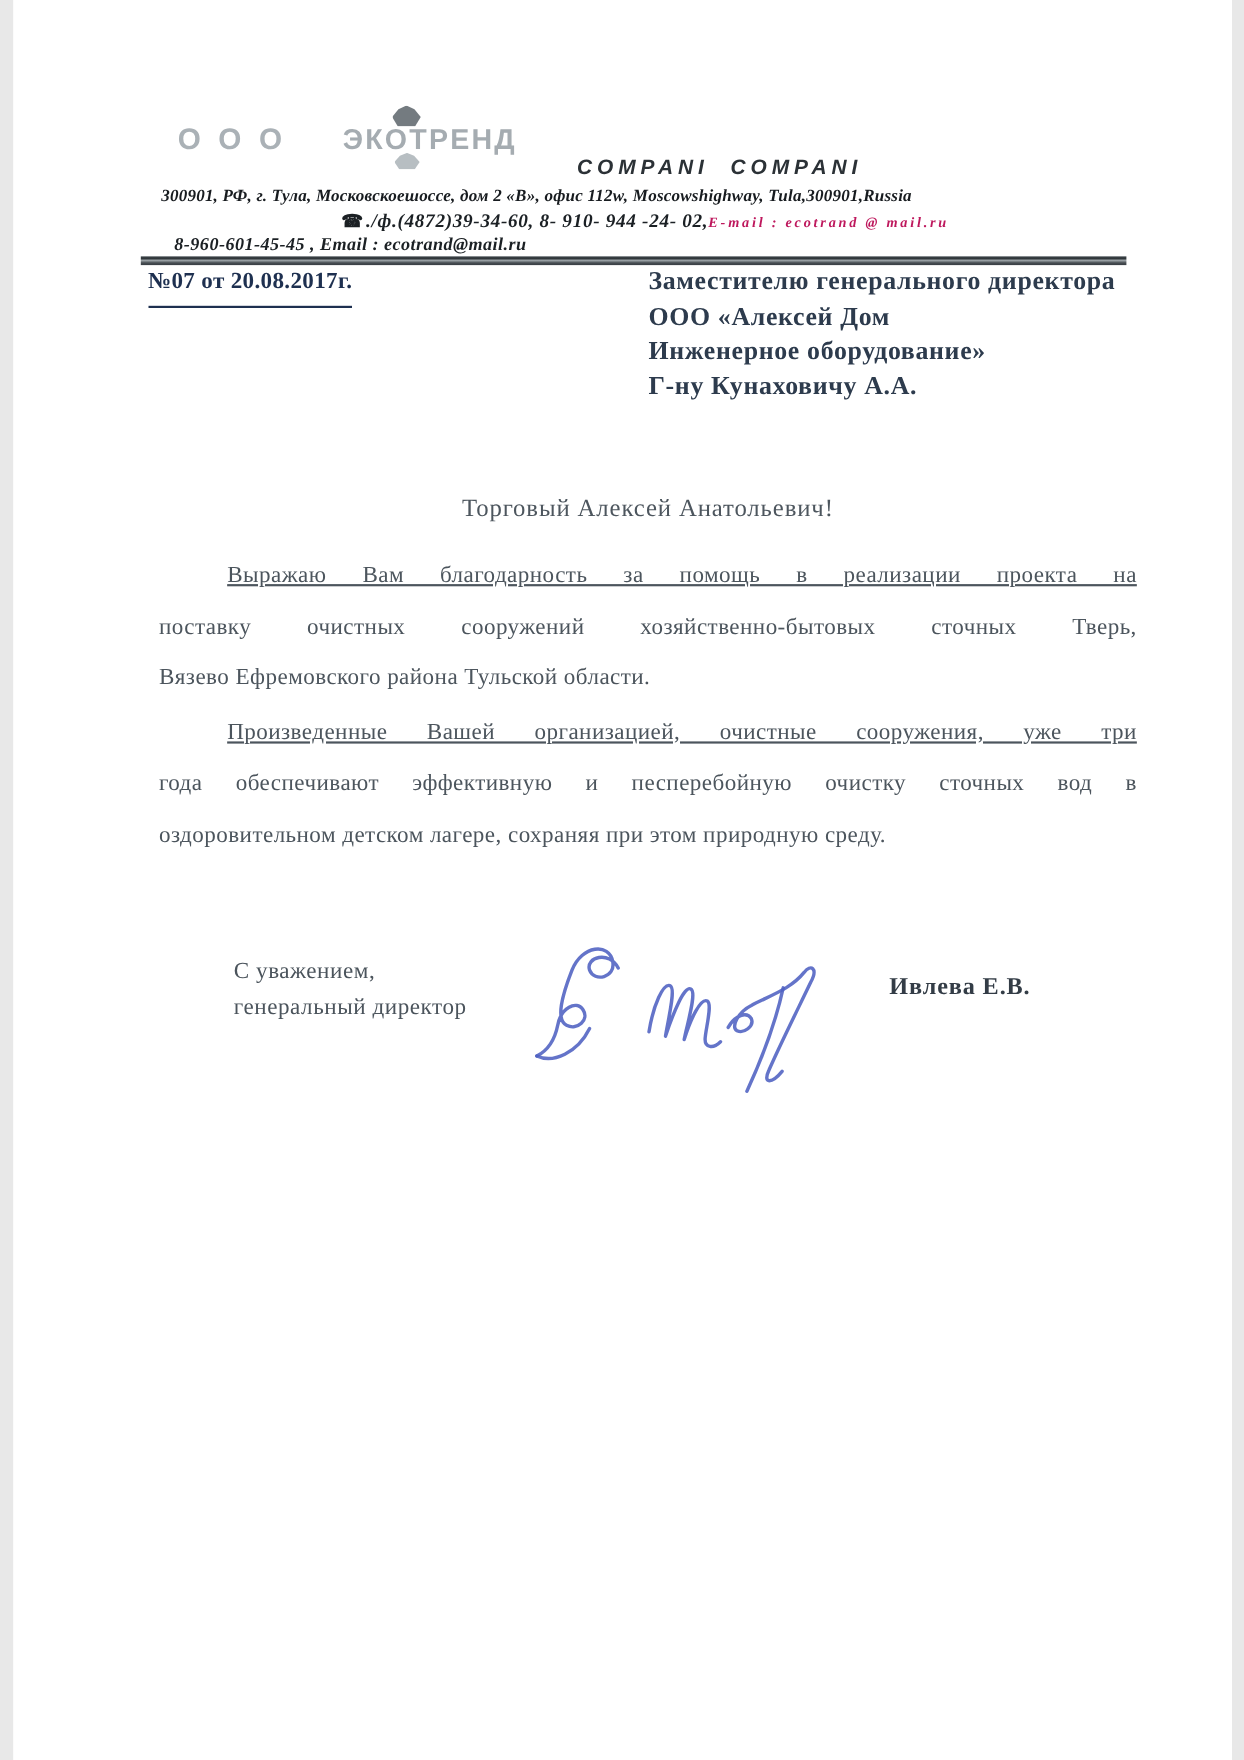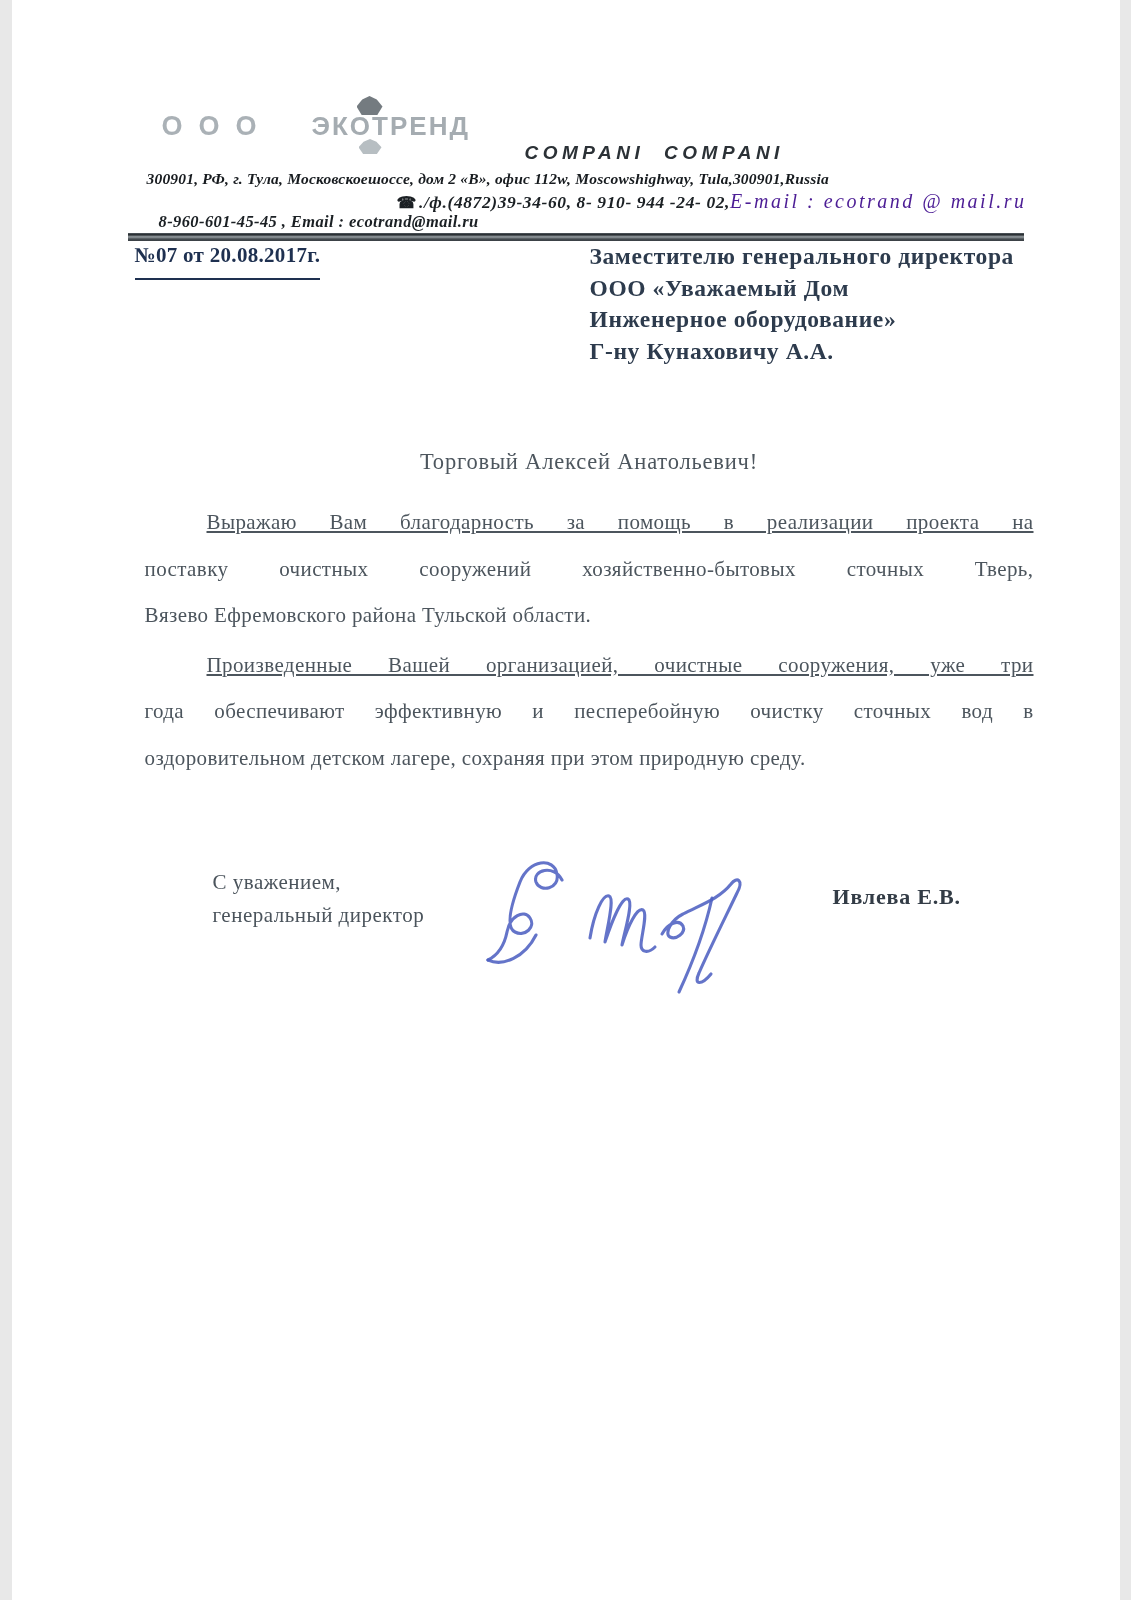--- a/index.html
+++ b/index.html
@@ -36,26 +36,26 @@
     font-size:19px;letter-spacing:4.5px;word-spacing:10px;
     color:#2b3136;
   }
   .address-line{
     position:absolute;top:170px;left:135px;width:920px;
     font-weight:bold;font-style:italic;font-size:15.5px;color:#171b1f;
     letter-spacing:0.2px;
   }
   .contact-row1{
     position:absolute;top:190px;left:135px;width:880px;
-    display:flex;justify-content:flex-end;align-items:baseline;
+    display:flex;justify-content:center;align-items:baseline;
   }
   .phone1{font-weight:bold;font-style:italic;font-size:17.5px;color:#1b2024;letter-spacing:0.6px;}
   .phone-icon{font-style:normal;font-size:16px;margin-right:2px;color:#1b2024;}
   .email-right{
-    font-style:italic;font-size:20px;letter-spacing:2.5px;color:#4c1d95;font-weight:normal;
+    font-style:italic;font-size:13px;letter-spacing:2.5px;color:#be185d;font-weight:bold;
   }
   .contact-row2{
     position:absolute;top:212px;left:147px;
     font-weight:bold;font-style:italic;font-size:16.5px;color:#1b2024;letter-spacing:0.4px;
   }
   .head-rule{
     position:absolute;top:233px;left:116px;width:896px;height:8px;
     background:linear-gradient(to bottom,#565d62 0%,#23292d 22%,#99a0a4 48%,#474d52 75%,#383e43 100%);
   }
   
@@ -86,21 +86,21 @@
   .pline.indent{padding-left:62px;text-decoration:underline;}
   .para2{margin-top:3px;}
   sup.m3{font-size:13px;vertical-align:9px;line-height:0;}
   
   .signoff-left{
     position:absolute;top:866px;left:201px;
     font-size:21px;line-height:33px;color:#4b545c;letter-spacing:0.5px;
   }
   .sign-name{
     position:absolute;top:884px;left:797px;
-    font-weight:bold;font-size:22px;color:#333c46;letter-spacing:0.8px;margin-left:24px;
+    font-weight:bold;font-size:22px;color:#333c46;letter-spacing:0.8px;
   }
   .signature-svg{position:absolute;top:836px;left:458px;width:300px;height:165px;}
 </style>
 </head>
 <body>
 
 <div class="page">
 
   <div class="logo-row">
     <span class="logo-ooo">ООО</span>
@@ -119,21 +119,21 @@
   </div>
 
   <div class="contact-row2">8-960-601-45-45 , Email : ecotrand@mail.ru</div>
 
   <div class="head-rule"></div>
 
   <div class="ref-number">№07 от 20.08.2017г.</div>
 
   <div class="recipient">
     <div>Заместителю генерального директора</div>
-    <div>ООО «Уважаемый Дом</div>
+    <div>ООО «Алексей Дом</div>
     <div>Инженерное оборудование»</div>
     <div>Г-ну Кунаховичу А.А.</div>
   </div>
 
   <div class="greeting">Торговый Алексей Анатольевич!</div>
 
   <div class="body-text">
     <div class="para1">
       <div class="pline indent">Выражаю Вам благодарность за помощь в реализации проекта на</div>
       <div class="pline">поставку очистных сооружений хозяйственно-бытовых сточных Тверь,</div>

